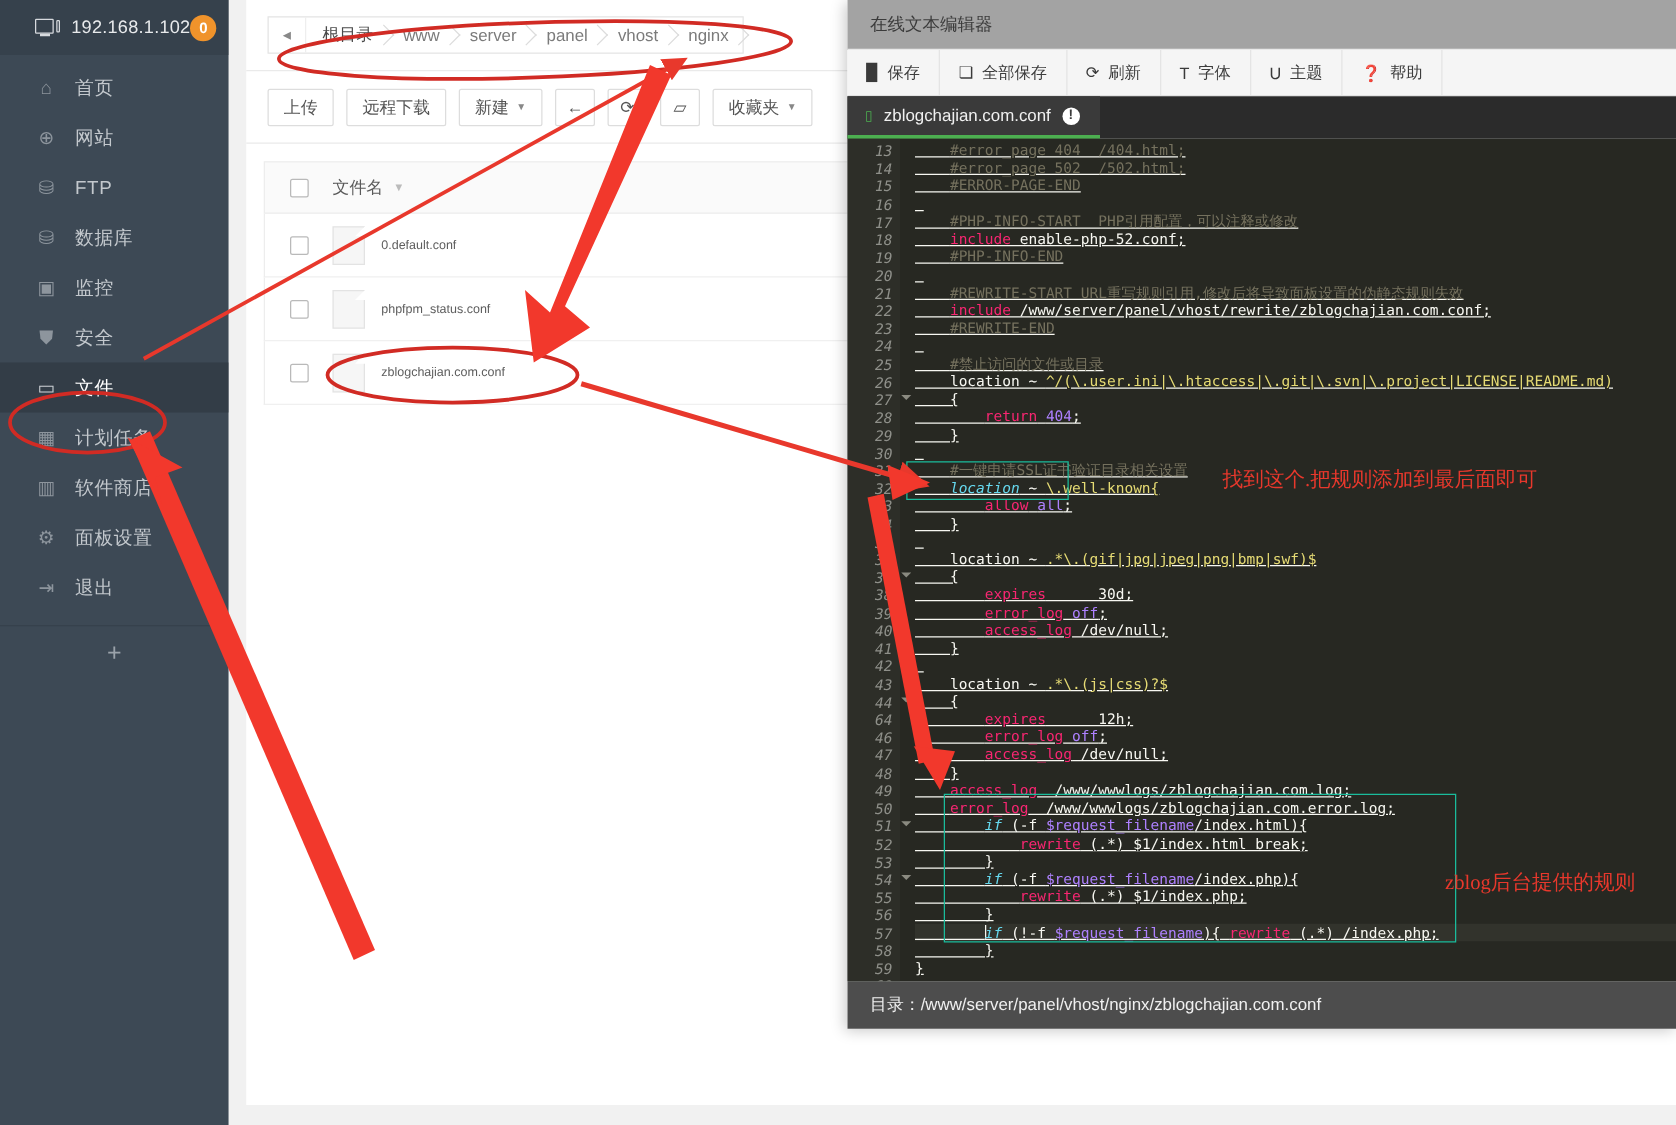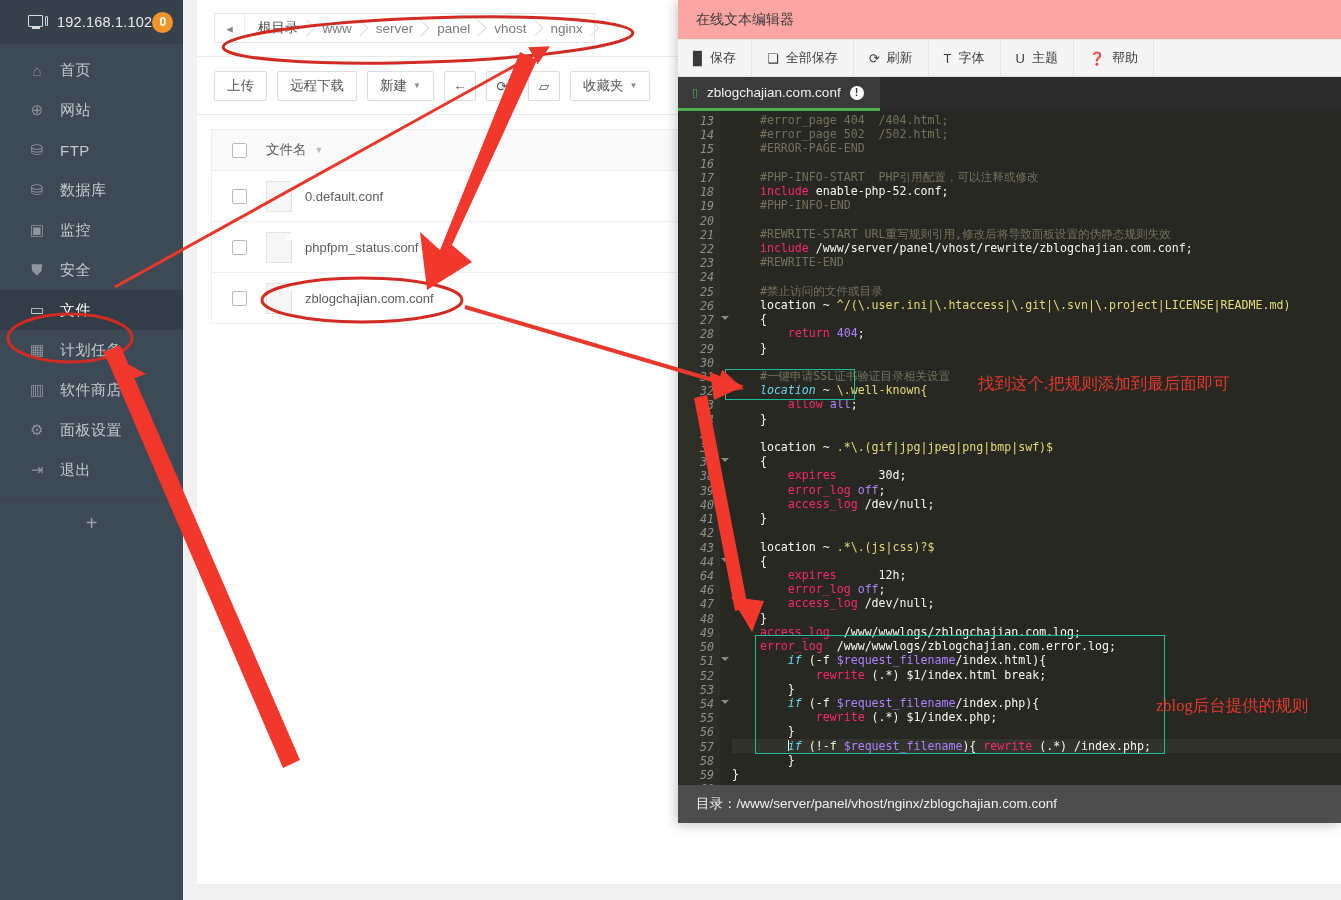--- a/index.html
+++ b/index.html
@@ -117,31 +117,31 @@
   }
   .fileicon {
     width: 26px; height: 31px; background: #f6f6f6; border: 1px solid #e3e3e3;
     position: relative; flex: none; margin-right: 13px;
   }
   .fileicon::after {
     content: ""; position: absolute; right: -1px; top: -1px;
     border-width: 0 0 8px 8px; border-style: solid;
     border-color: transparent transparent #ffffff transparent;
   }
-  .fname { font-size: 13px; color: #5d5d5d; }
+  .fname { font-size: 10px; color: #5d5d5d; }
 
   
   .editor {
     position: absolute; left: 678px; top: 0; width: 663px; height: 823px;
     background: #fff; box-shadow: -2px 2px 11px rgba(0,0,0,.22);
     display: flex; flex-direction: column;
   }
   .ed-title {
     height: 40px; display: flex; align-items: center; padding-left: 18px;
-    font-size: 14px; color: #3b3b3b; background: #fca5a5;
+    font-size: 14px; color: #3b3b3b; background: #a3a3a3;
     border-bottom: 1px solid #e9e9e9;
   }
   .ed-tools { height: 37px; display: flex; background: #f5f5f5; border-bottom: 1px solid #e2e2e2; }
   .ed-tool {
     display: flex; align-items: center; padding: 0 15px; font-size: 13px; color: #3d3d3d;
     border-right: 1px solid #e4e4e4; cursor: pointer; gap: 7px;
   }
   .ed-tool .ti { font-size: 13px; color: #3a3a3a; }
   .ed-tabs { height: 34px; background: #2b2b2b; display: flex; }
   .ed-tab {
@@ -165,21 +165,21 @@
     background: #2d2e28; text-align: right; color: #8f908a; padding-top: 3px; font-style: italic;
   }
   .gutter div { padding-right: 6px; height: 14.22px; position: relative; }
   .fold {
     position: absolute; right: -9px; top: 3px; width: 0; height: 0;
     border-left: 4px solid transparent; border-right: 4px solid transparent;
     border-top: 4px solid #8a8a80;
   }
   .code {
     position: absolute; left: 54px; top: 0; right: 0; height: 100%;
-    padding-top: 2px; white-space: pre; color: #f8f8f2;
+    padding-top: 2px; white-space: pre; color: #f8f8f2; text-decoration: underline;
   }
   .code div { height: 14.22px; }
   .cm { color: #75715e; }
   .kw { color: #f92672; }
   .str { color: #e6db74; }
   .num { color: #ae81ff; }
   .fn { color: #66d9ef; font-style: italic; }
   .curline { background: #32332c; }
   .cursor {
     display: inline-block; width: 1px; height: 11px; background: #f8f8f0;

